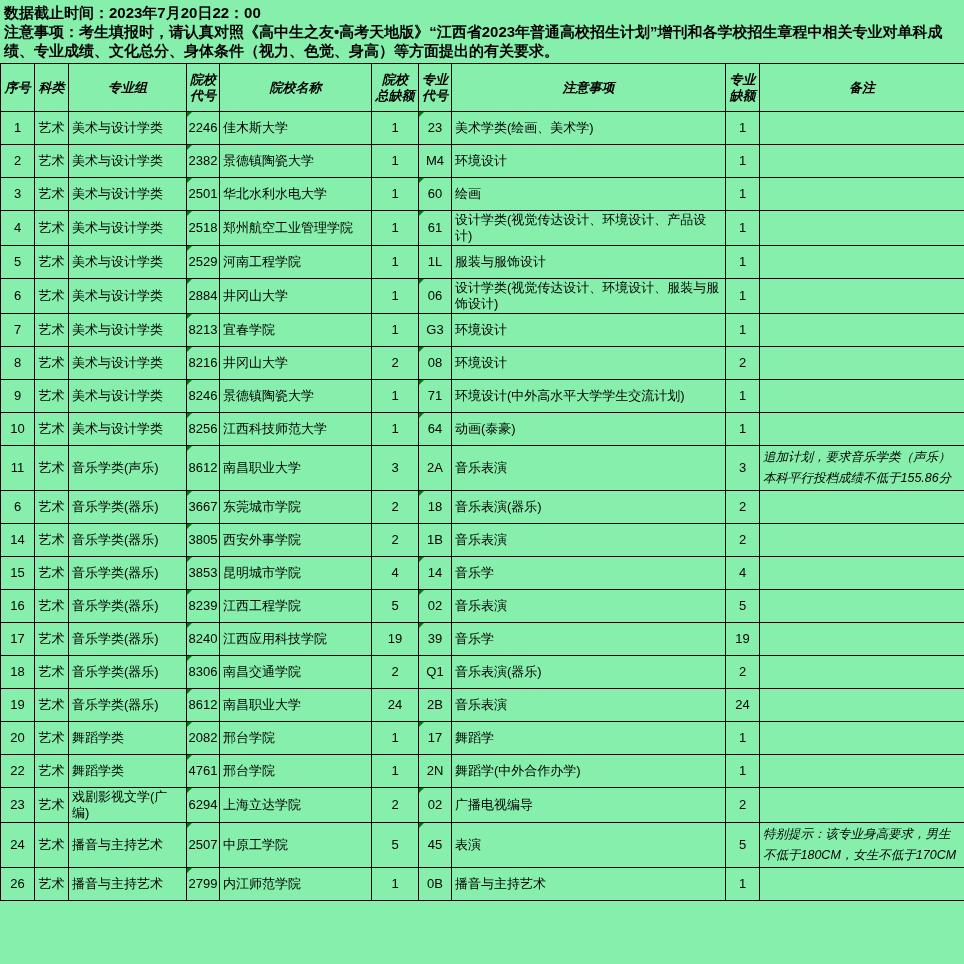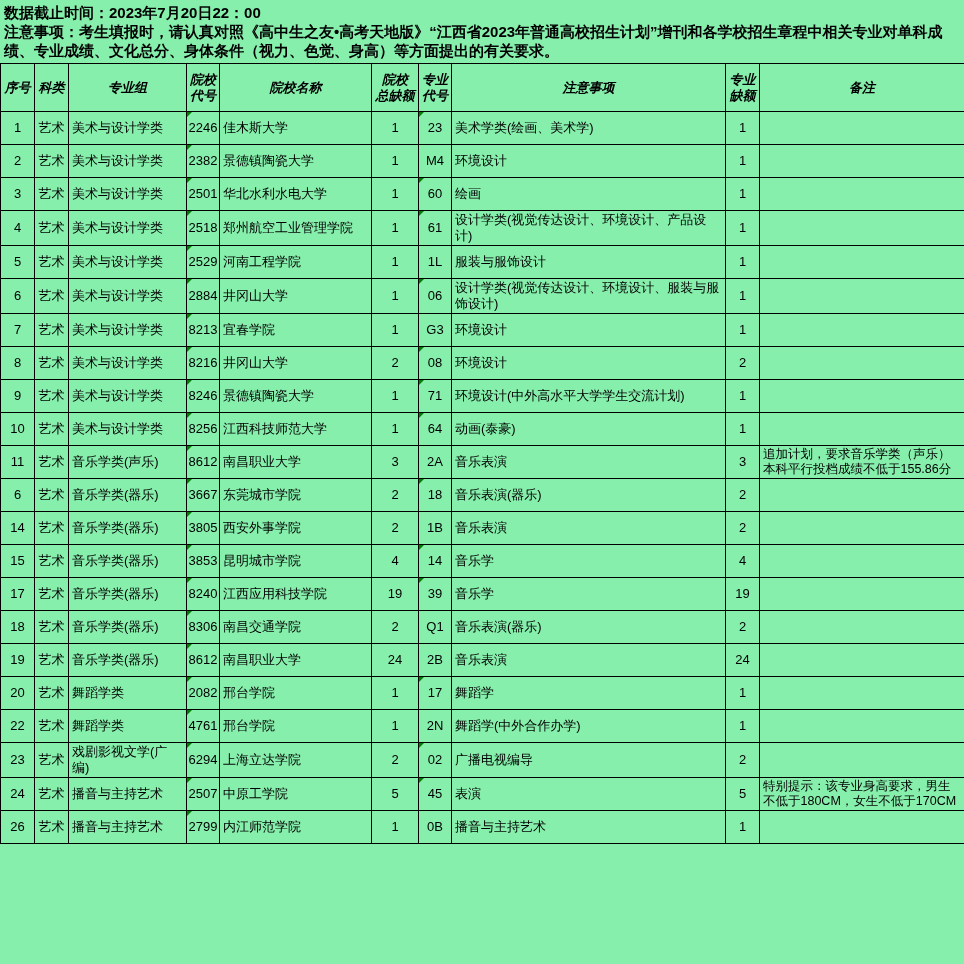--- a/index.html
+++ b/index.html
@@ -48,21 +48,21 @@
   }
   table.vacancy tbody tr { height: 33px; }
   table.vacancy td { position: relative; line-height: 16px; }
   
   table.vacancy td:nth-child(1),
   table.vacancy td:nth-child(2),
   table.vacancy td:nth-child(4),
   table.vacancy td:nth-child(6),
   table.vacancy td:nth-child(7),
   table.vacancy td:nth-child(9) { text-align: center; padding: 1px 1px; }
-  table.vacancy td:nth-child(10) { font-size: 12.5px; line-height: 15px; }
+  table.vacancy td:nth-child(10) { font-size: 12.5px; line-height: 21px; font-style: italic; }
   .flag {
     position: absolute;
     top: 0;
     left: 0;
     width: 0;
     height: 0;
     border-top: 5px solid #008000;
     border-right: 5px solid transparent;
   }
 </style>
@@ -269,20 +269,32 @@
           <td>音乐学类(器乐)</td>
           <td>3853<span class="flag" style="border-top-color: rgb(0, 128, 0);"></span></td>
           <td>昆明城市学院</td>
           <td>4</td>
           <td>14<span class="flag" style="border-top-color: rgb(0, 128, 0);"></span></td>
           <td>音乐学</td>
           <td>4</td>
           <td></td>
         </tr>
         <tr>
+          <td>16</td>
+          <td>艺术</td>
+          <td>音乐学类(器乐)</td>
+          <td>8239<span class="flag" style="border-top-color: rgb(0, 128, 0);"></span></td>
+          <td>江西工程学院</td>
+          <td>5</td>
+          <td>02<span class="flag" style="border-top-color: rgb(0, 128, 0);"></span></td>
+          <td>音乐表演</td>
+          <td>5</td>
+          <td></td>
+        </tr>
+        <tr>
           <td>17</td>
           <td>艺术</td>
           <td>音乐学类(器乐)</td>
           <td>8240<span class="flag" style="border-top-color: rgb(0, 128, 0);"></span></td>
           <td>江西应用科技学院</td>
           <td>19</td>
           <td>39<span class="flag" style="border-top-color: rgb(0, 128, 0);"></span></td>
           <td>音乐学</td>
           <td>19</td>
           <td></td>

